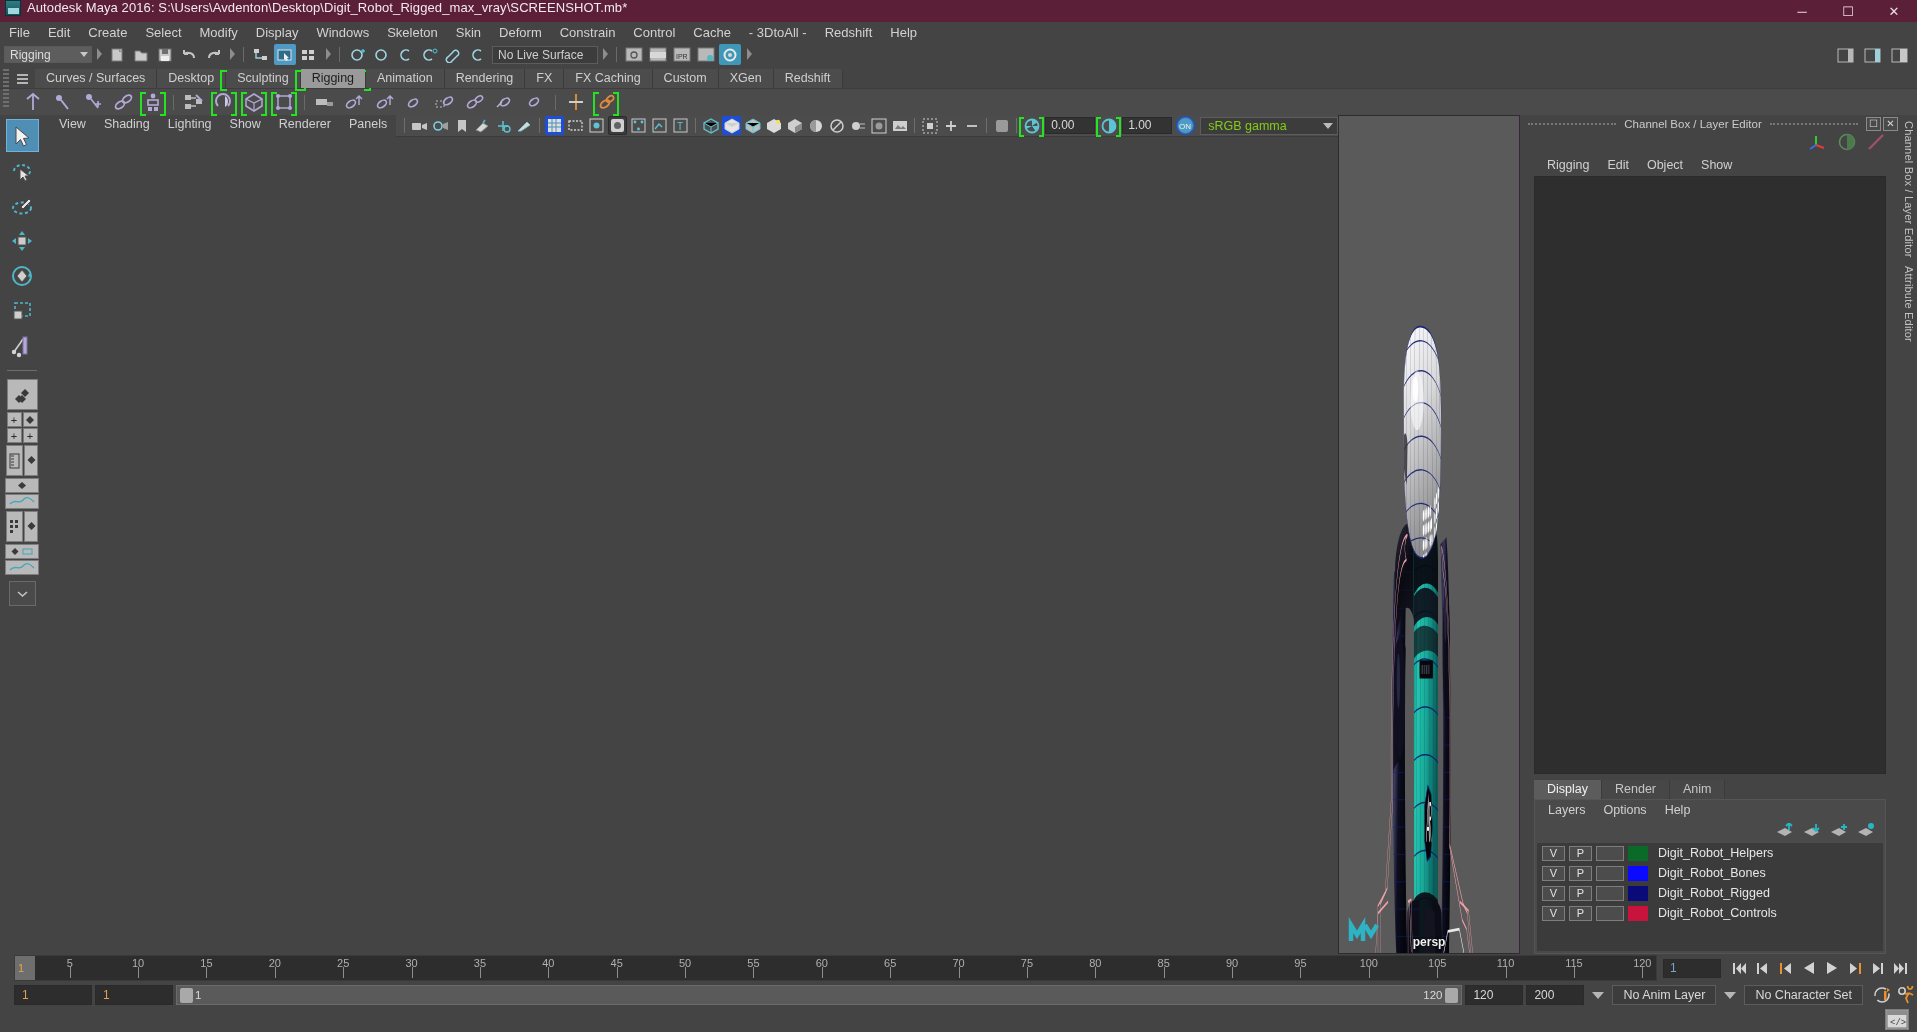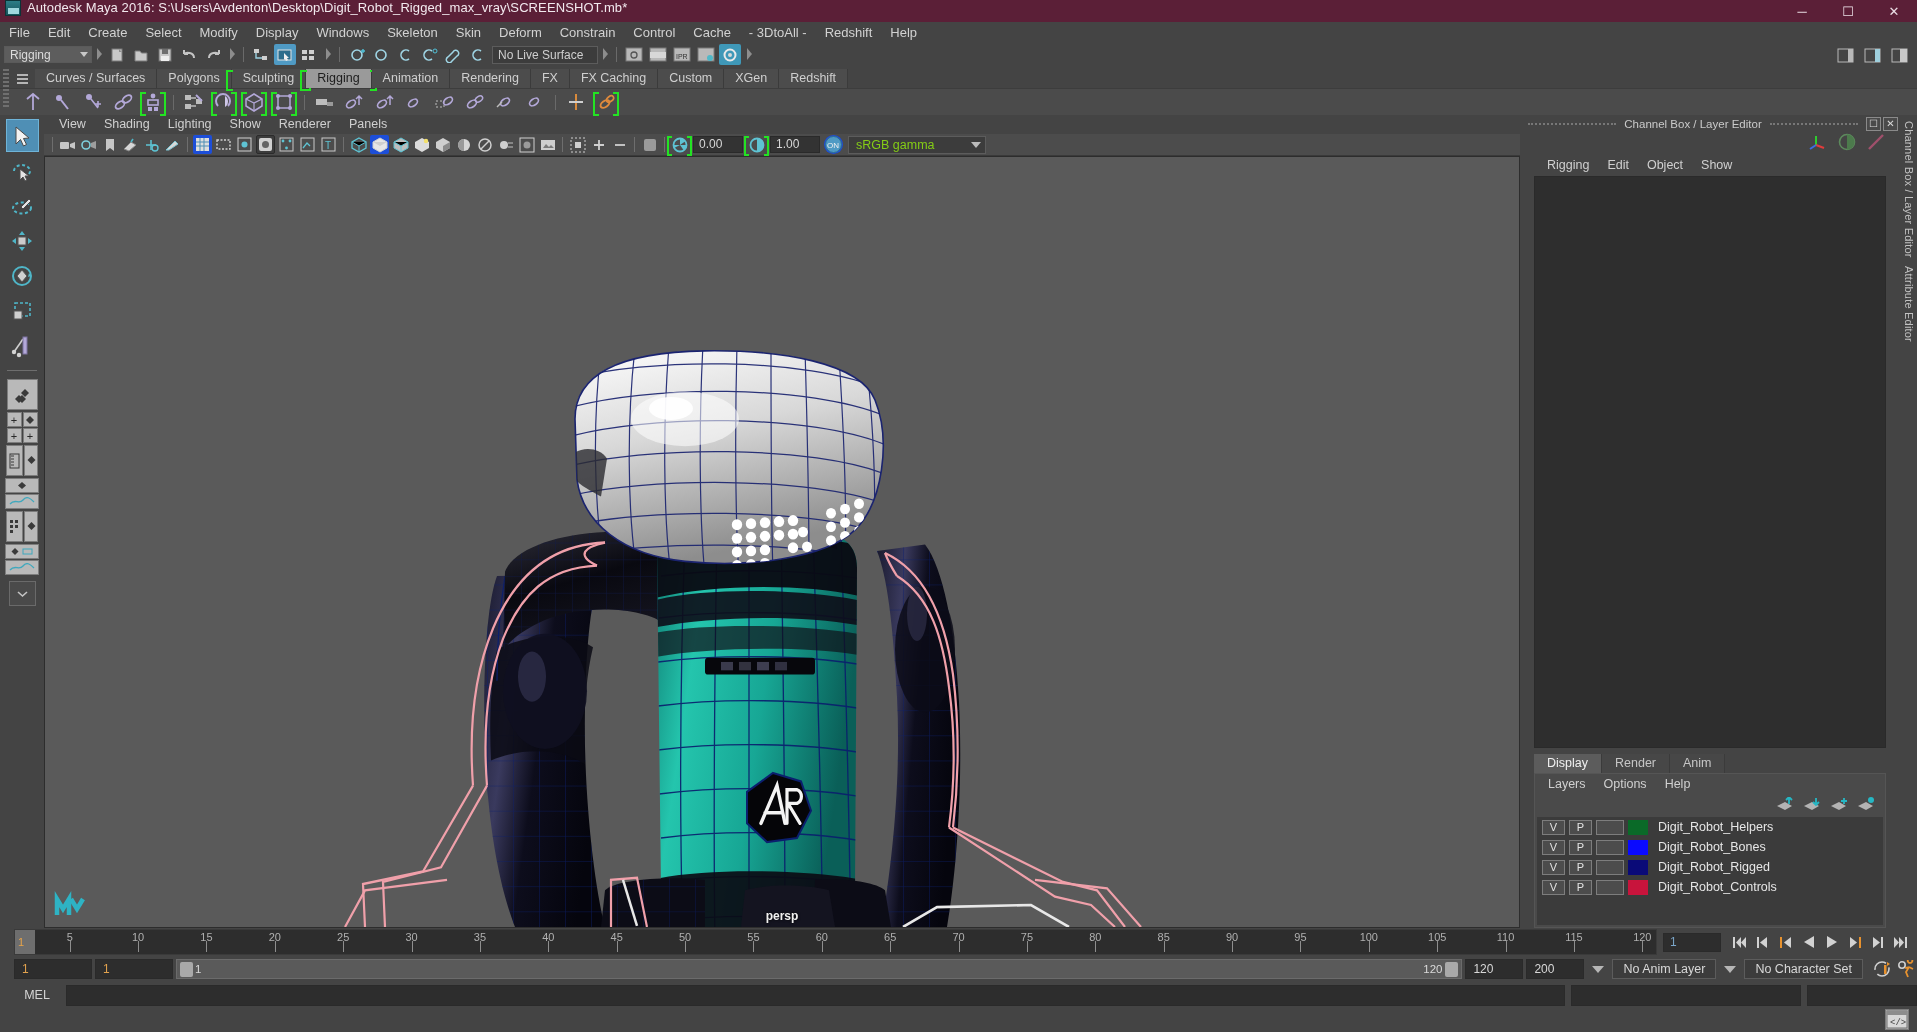--- a/index.html
+++ b/index.html
@@ -65,21 +65,21 @@
   .tb-sq{width:31px;height:31px;background:#b9b9b9;border:1px solid #7d7d7d;display:flex;align-items:center;justify-content:center;}
   .tb-grid{display:grid;grid-template-columns:15px 15px;grid-template-rows:15px 15px;gap:1px;}
   .tb-cell{background:#b9b9b9;border:1px solid #7d7d7d;display:flex;align-items:center;justify-content:center;font-size:11px;color:#2a2a2a;}
   .tb-pair{display:grid;grid-template-columns:17px 14px;gap:1px;}
   .tb-pair>div{background:#b9b9b9;border:1px solid #7d7d7d;height:31px;display:flex;align-items:center;justify-content:center;}
   .tb-stack{display:grid;grid-template-rows:15px 15px;gap:1px;width:46px;}
   .tb-stack>div{background:#b9b9b9;border:1px solid #7d7d7d;display:flex;align-items:center;justify-content:center;}
   .tb-drop{width:27px;height:25px;background:#4a4a4a;border:1px solid #6a6a6a;display:flex;align-items:center;justify-content:center;margin-top:4px;}
 
   
-  .vpcol{flex:1 1 auto;display:flex;flex-direction:column;min-width:0;background:#444;}
+  .vpcol{flex:1 1 auto;display:flex;flex-direction:row;min-width:0;background:#444;}
   .vp-menubar{height:19px;background:#444;display:flex;align-items:center;padding-left:6px;flex:0 0 19px;}
   .vp-menubar .mi{padding:0 9px;font-size:12.5px;color:#d0d0d0;line-height:19px;}
   .vp-toolbar{height:22px;background:#4c4c4c;display:flex;align-items:center;padding-left:4px;flex:0 0 22px;border-bottom:1px solid #3a3a3a;}
   .vicon{width:19px;height:19px;flex:0 0 19px;margin:0 1px;display:flex;align-items:center;justify-content:center;position:relative;border-radius:2px;}
   .vicon.on{background:#1d4ed8;}
   .vicon.press{background:#3c3c3c;border:1px solid #2b2b2b;}
   .vicon.brk:before,.vicon.brk:after{content:"";position:absolute;top:1px;width:3px;height:16px;border:2px solid #23e323;}
   .vicon.brk:before{left:-3px;border-right:none;}
   .vicon.brk:after{right:-3px;border-left:none;}
   .vsep{width:1px;height:15px;background:#6e6e6e;margin:0 4px;flex:0 0 1px;}
@@ -334,21 +334,21 @@
 
   <div class="shelfwrap">
     <div class="shelftabs">
       <div class="grip"></div>
       <div class="hamb">
           <i></i>
           <i></i>
           <i></i>
         </div>
       <div class="stab">Curves / Surfaces</div>
-      <div class="stab">Polygons</div>
+      <div class="stab">Desktop</div>
       <div class="stab brk">Sculpting</div>
       <div class="stab active brk">Rigging</div>
       <div class="stab">Animation</div>
       <div class="stab">Rendering</div>
       <div class="stab">FX</div>
       <div class="stab">FX Caching</div>
       <div class="stab">Custom</div>
       <div class="stab">XGen</div>
       <div class="stab">Redshift</div>
     </div>
@@ -1287,26 +1287,20 @@
         </svg>
       </div>
     <div class="pb">
         <svg width="22" height="18">
           <circle cx="6" cy="5" r="3.2" fill="none" stroke="#cfcfcf" stroke-width="1.6"></circle>
           <path d="M14 3 a2.3 2.3 0 1 1 0.1 0 M13 7 l-3 5 l2 5 M13 7 l4 2 M13 7 l-4 1" stroke="#e8922e" stroke-width="1.8" fill="none"></path>
         </svg>
       </div>
   </div>
 
-  <div class="melrow">
-    <div class="mel-lbl">MEL</div>
-    <div class="melfld" placeholder=""></div>
-    <div class="mel-r"></div>
-    <div class="helpfld"></div>
-  </div>
 
   <div class="statusrow">
     <div class="scriptbtn"><svg width="22" height="19">
           <rect x="1" y="1" width="20" height="17" fill="#d8d8d8" stroke="#707070"></rect>
           <rect x="1" y="1" width="20" height="4" fill="#8d8d8d"></rect>
           <text x="4" y="15" font-size="9" fill="#444" font-family="Liberation Mono">&lt;/&gt;</text>
         </svg></div>
   </div>
 
 </div>

